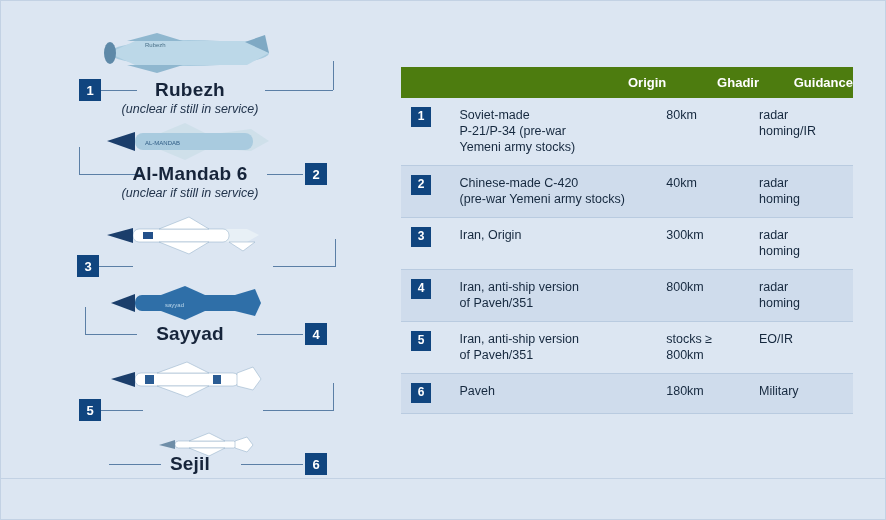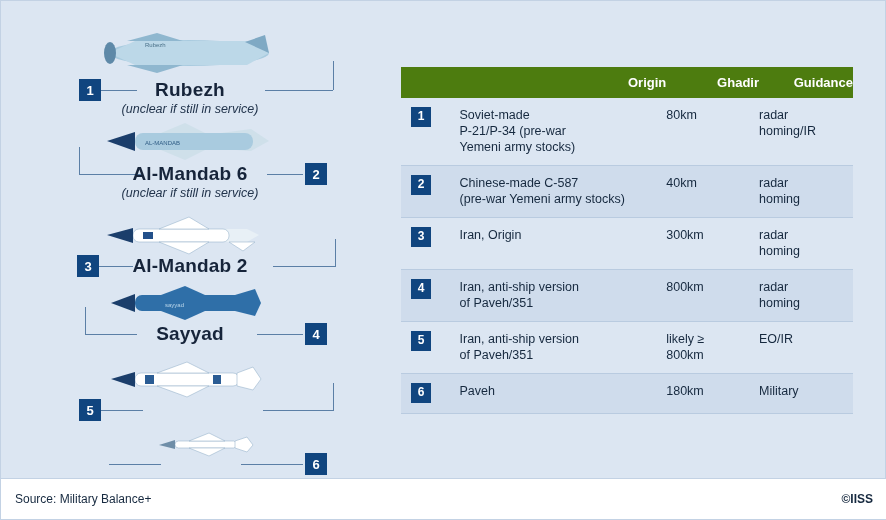--- a/index.html
+++ b/index.html
@@ -177,23 +177,20 @@
         <path d="M62 14 L92 2 L112 14 Z" fill="#ffffff" stroke="#9bb5cc" stroke-width="0.6"></path>
         <path d="M62 27 L92 39 L112 27 Z" fill="#ffffff" stroke="#9bb5cc" stroke-width="0.6"></path>
         <path d="M132 27 L146 36 L158 27 Z" fill="#ffffff" stroke="#9bb5cc" stroke-width="0.6"></path>
         <rect x="46" y="17" width="10" height="7" fill="#23508a"></rect>
       </svg>
     </div>
     <div class="numbox" style="left:76px;top:254px;">3</div>
     <div class="leader" style="left:98px;top:265px;width:34px;"></div>
     <div class="leader" style="left:272px;top:265px;width:62px;"></div>
     <div class="leader-v" style="left:334px;top:238px;height:28px;"></div>
-    <div class="missile-row" style="top:254px;">
-      <div class="mlabel">Al-Mandab 2</div>
-    </div>
 
     <div class="art" style="left:104px;top:282px;">
       <svg width="160" height="40" viewBox="0 0 160 40">
         <rect x="30" y="12" width="112" height="16" rx="7" fill="#2f6fa8"></rect>
         <path d="M6 20 L30 11 L30 29 Z" fill="#1b3e6b"></path>
         <path d="M56 12 L80 3 L100 12 Z" fill="#2f6fa8"></path>
         <path d="M56 28 L80 37 L100 28 Z" fill="#2f6fa8"></path>
         <path d="M130 12 L150 6 L156 20 L150 33 L130 28 Z" fill="#2f6fa8"></path>
         <text x="60" y="24" font-size="6" fill="#b9d6ea" font-family="Liberation Sans, sans-serif">sayyad</text>
       </svg>
@@ -227,20 +224,23 @@
         <rect x="24" y="12" width="62" height="7" rx="3.5" fill="#ffffff" stroke="#9bb5cc" stroke-width="0.6"></rect>
         <path d="M8 16 L24 11 L24 20 Z" fill="#6f8ea8"></path>
         <path d="M38 12 L58 4 L74 12 Z" fill="#ffffff" stroke="#9bb5cc" stroke-width="0.6"></path>
         <path d="M38 19 L58 27 L74 19 Z" fill="#ffffff" stroke="#9bb5cc" stroke-width="0.6"></path>
         <path d="M84 12 L96 8 L102 16 L96 23 L84 19 Z" fill="#ffffff" stroke="#9bb5cc" stroke-width="0.6"></path>
       </svg>
     </div>
     <div class="numbox" style="left:304px;top:452px;">6</div>
     <div class="leader" style="left:240px;top:463px;width:62px;"></div>
     <div class="leader" style="left:108px;top:463px;width:52px;"></div>
+    <div class="missile-row" style="top:452px;">
+      <div class="mlabel">Sejil</div>
+    </div>
 
   </div>
 
   <div class="right">
 
     <table class="tbl">
       <thead>
         <tr>
           <th class="c0"></th>
           <th class="c1">Origin</th>
@@ -253,21 +253,21 @@
           <td class="c0"><span class="rownum">1</span></td>
           <td class="c1" style="white-space:pre-line">Soviet-made
 P-21/P-34 (pre-war
 Yemeni army stocks)</td>
           <td class="c2" style="white-space:pre-line">80km</td>
           <td class="c3" style="white-space:pre-line">radar
 homing/IR</td>
         </tr>
         <tr class="alt">
           <td class="c0"><span class="rownum">2</span></td>
-          <td class="c1" style="white-space:pre-line">Chinese-made C-587
+          <td class="c1" style="white-space:pre-line">Chinese-made C-420
 (pre-war Yemeni army stocks)</td>
           <td class="c2" style="white-space:pre-line">40km</td>
           <td class="c3" style="white-space:pre-line">radar
 homing</td>
         </tr>
         <tr>
           <td class="c0"><span class="rownum">3</span></td>
           <td class="c1" style="white-space:pre-line">Iran, Origin</td>
           <td class="c2" style="white-space:pre-line">300km</td>
           <td class="c3" style="white-space:pre-line">radar
@@ -278,33 +278,29 @@
           <td class="c1" style="white-space:pre-line">Iran, anti-ship version
 of Paveh/351</td>
           <td class="c2" style="white-space:pre-line">800km</td>
           <td class="c3" style="white-space:pre-line">radar
 homing</td>
         </tr>
         <tr>
           <td class="c0"><span class="rownum">5</span></td>
           <td class="c1" style="white-space:pre-line">Iran, anti-ship version
 of Paveh/351</td>
-          <td class="c2" style="white-space:pre-line">likely ≥
+          <td class="c2" style="white-space:pre-line">stocks ≥
 800km</td>
           <td class="c3" style="white-space:pre-line">EO/IR</td>
         </tr>
         <tr class="alt">
           <td class="c0"><span class="rownum">6</span></td>
           <td class="c1" style="white-space:pre-line">Paveh</td>
           <td class="c2" style="white-space:pre-line">180km</td>
           <td class="c3" style="white-space:pre-line">Military</td>
         </tr>
       </tbody>
     </table>
   </div>
 
   <div class="hr-top"></div>
-  <div class="footer">
-    <div class="source">Source: Military Balance+</div>
-    <div class="iiss">©IISS</div>
-  </div>
 
 </div>
 
 </body></html>

